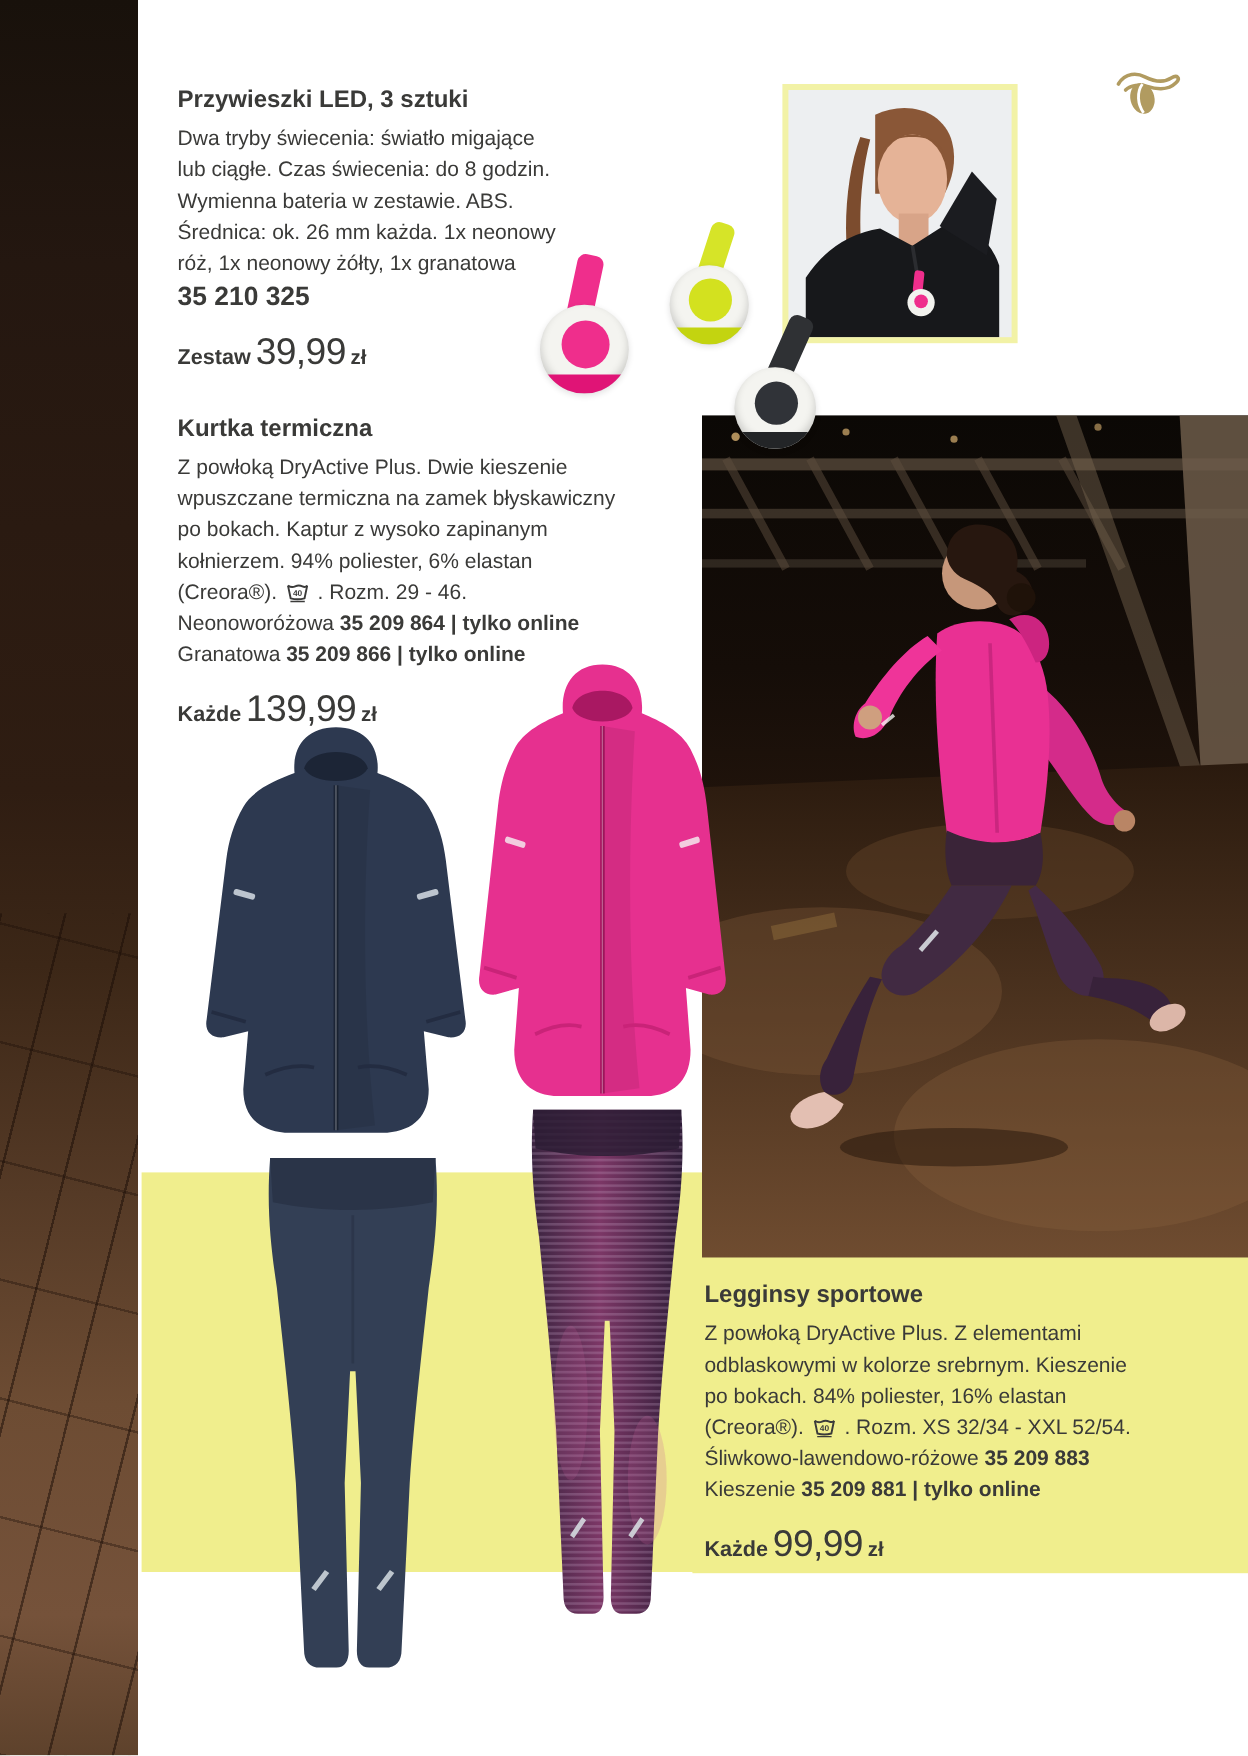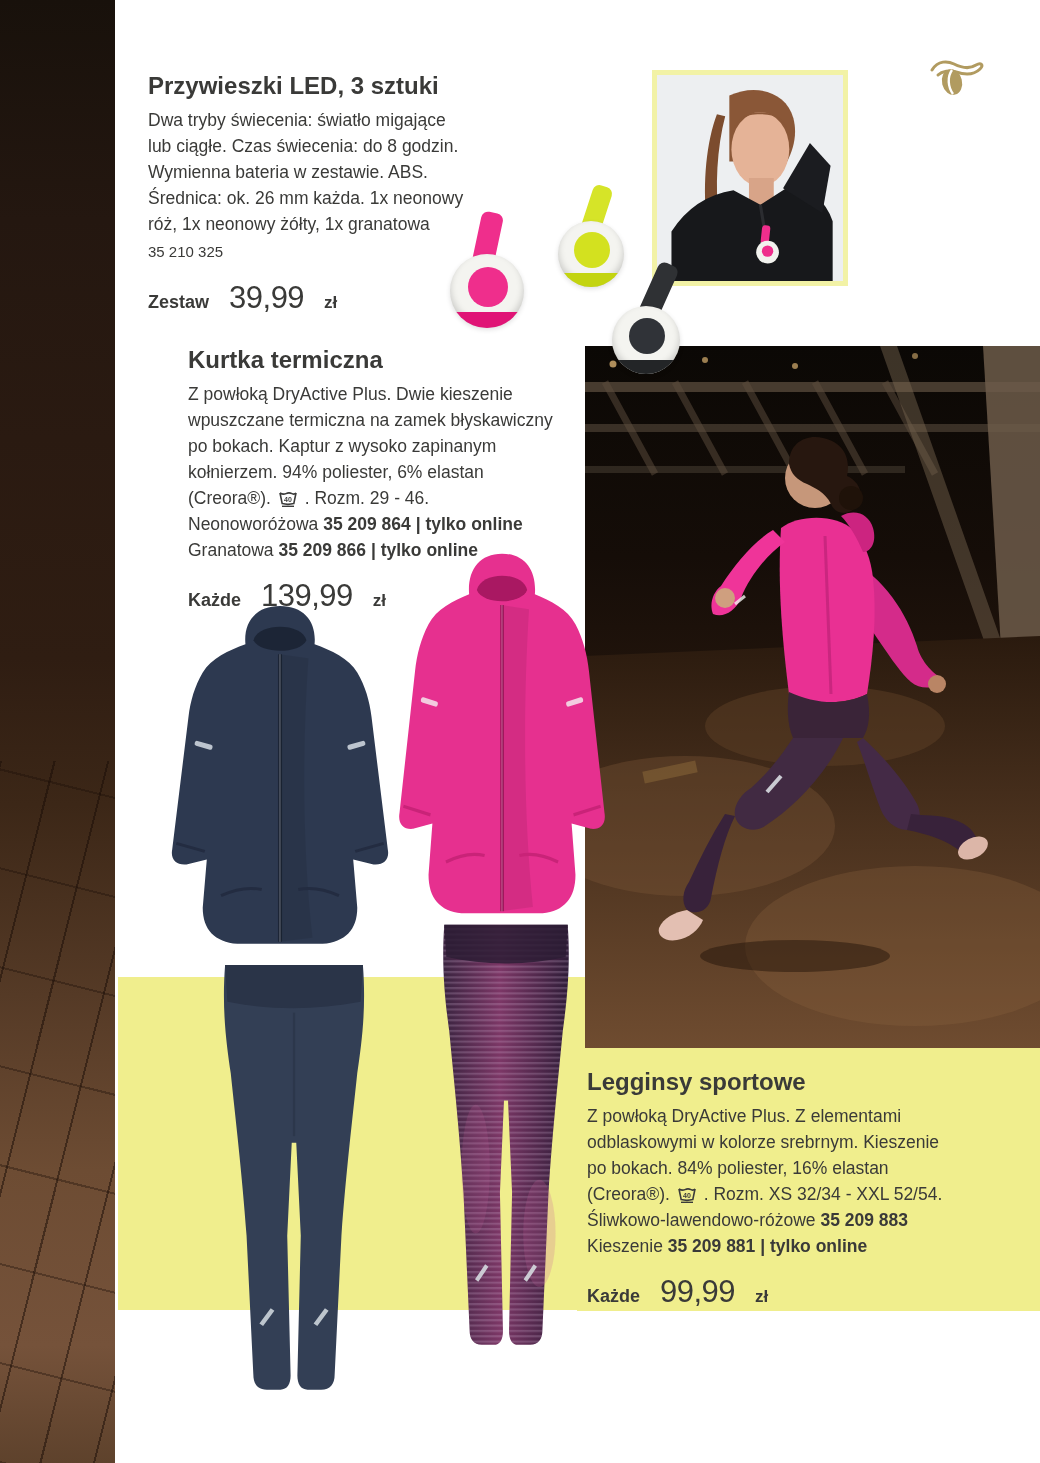--- a/index.html
+++ b/index.html
@@ -38,27 +38,27 @@
   .tag{position:absolute;}
   .tag .strap{position:absolute;border-radius:7px;}
   .tag .body{position:absolute;border-radius:50%;background:#f4f4f0;overflow:hidden;
              box-shadow:inset 0 -4px 7px rgba(0,0,0,.18), 0 2px 5px rgba(0,0,0,.12);}
   .tag .center{position:absolute;border-radius:50%;}
   .tag .rim{position:absolute;left:5%;right:5%;bottom:0;height:21%;border-radius:0 0 999px 999px;}
 
   
   .prod{position:absolute;}
   .prod-led{left:148px;top:72px;width:340px;}
-  .prod-jacket{left:148px;top:346px;width:450px;margin-left:40px;}
+  .prod-jacket{left:148px;top:346px;width:450px;}
   .prod-leggings{left:587px;top:1068px;width:445px;}
-  .title{font-size:24px;font-weight:bold;margin:0 0 7px 0;}
+  .title{font-size:20px;font-weight:bold;margin:0 0 7px 0;}
   .line{margin:0;font-size:17.5px;line-height:26px;}
   .line b{font-weight:bold;}
-  .sku{margin:2px 0 0 0;font-size:15px;line-height:26px;font-weight:normal;}
-  .price-row{display:flex;align-items:baseline;gap:20px;margin-top:15px;}
+  .sku{margin:2px 0 0 0;font-size:22px;line-height:26px;font-weight:bold;}
+  .price-row{display:flex;align-items:baseline;gap:4px;margin-top:15px;}
   .plabel{font-size:18px;font-weight:bold;}
   .pval{font-size:31px;letter-spacing:-0.5px;text-align:right;}
   .pcur{font-size:17px;font-weight:bold;}
   .wash{display:inline-block;vertical-align:-3px;margin:0 2px;}
 </style>
 </head>
 <body>
 
 <div class="page">
 

